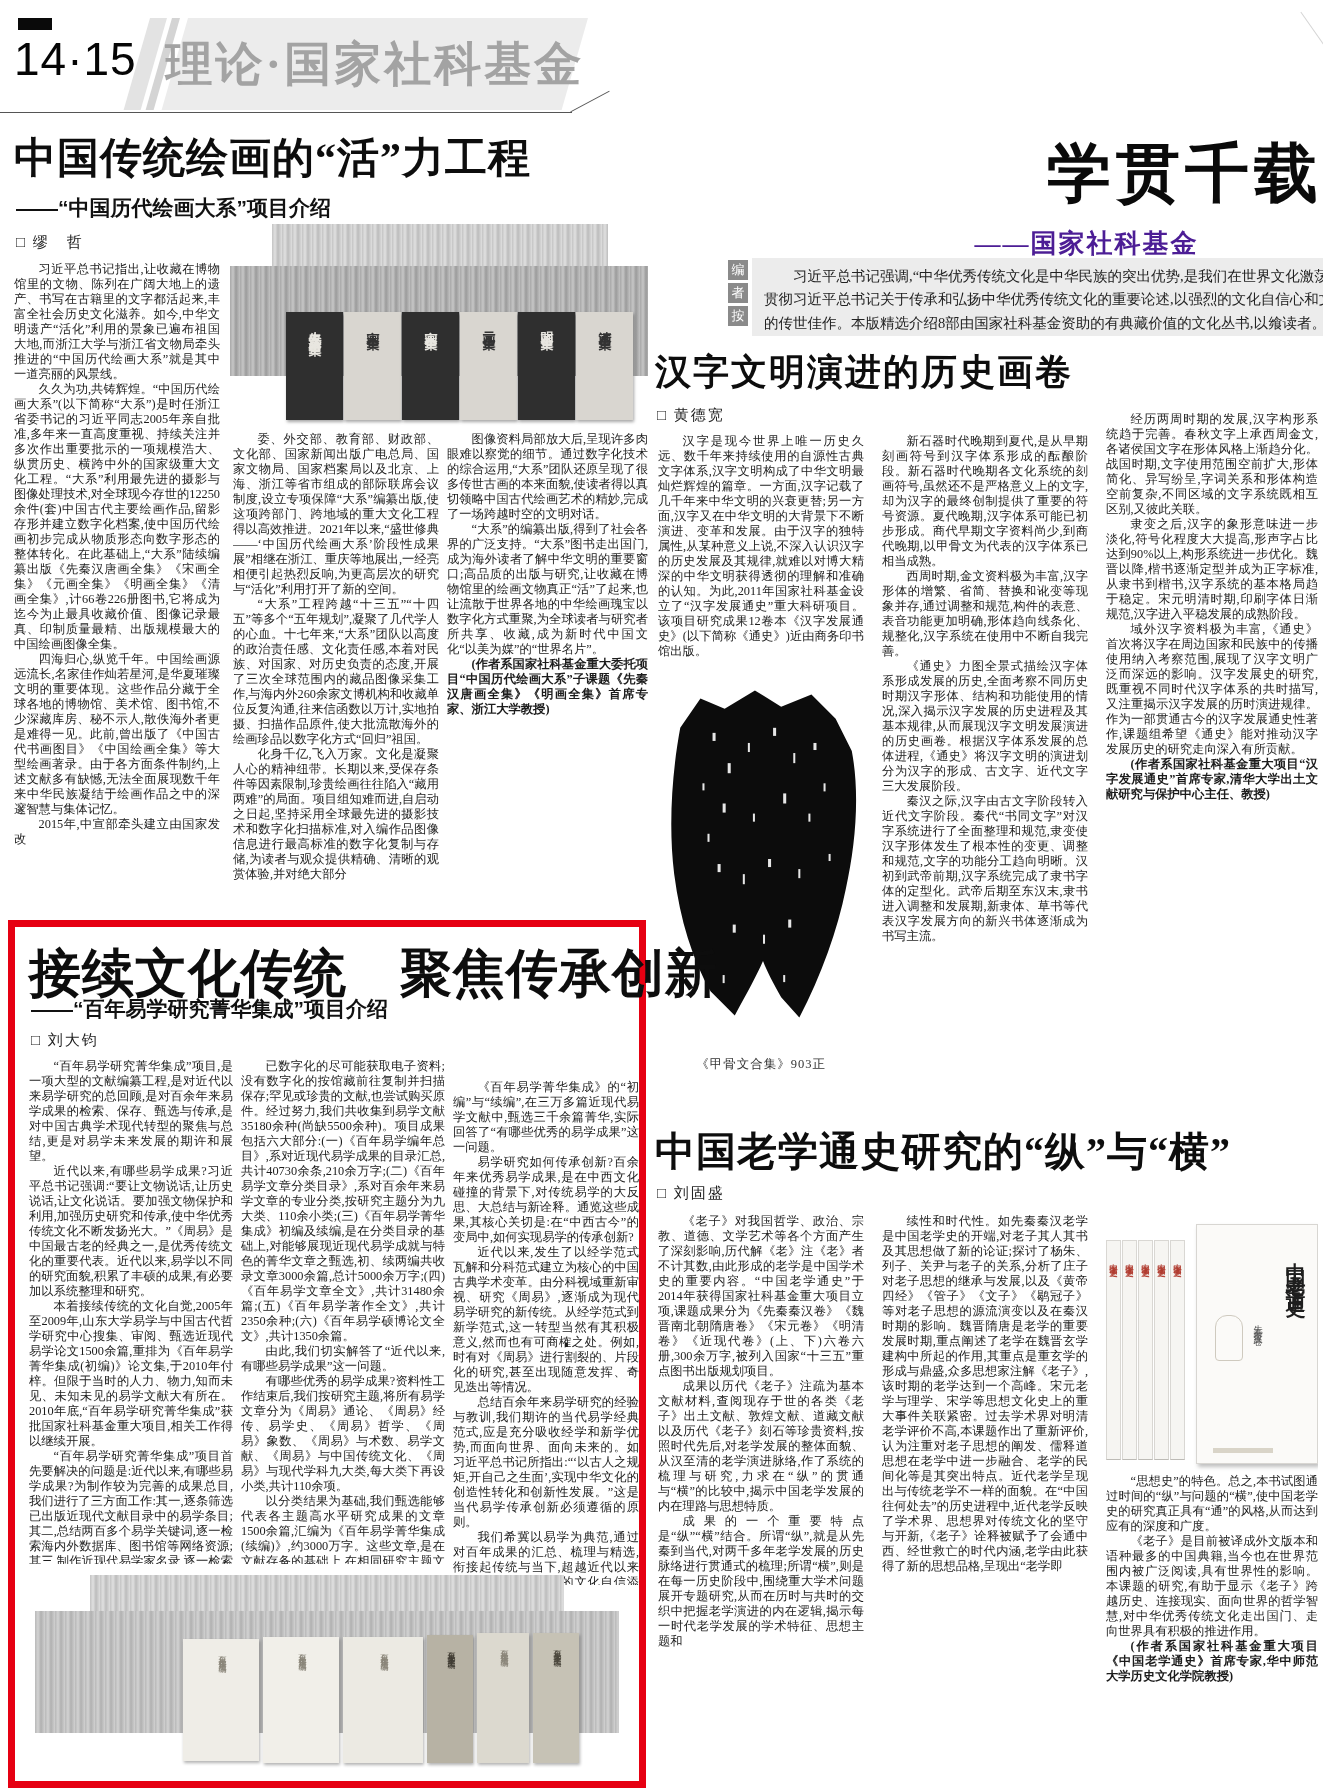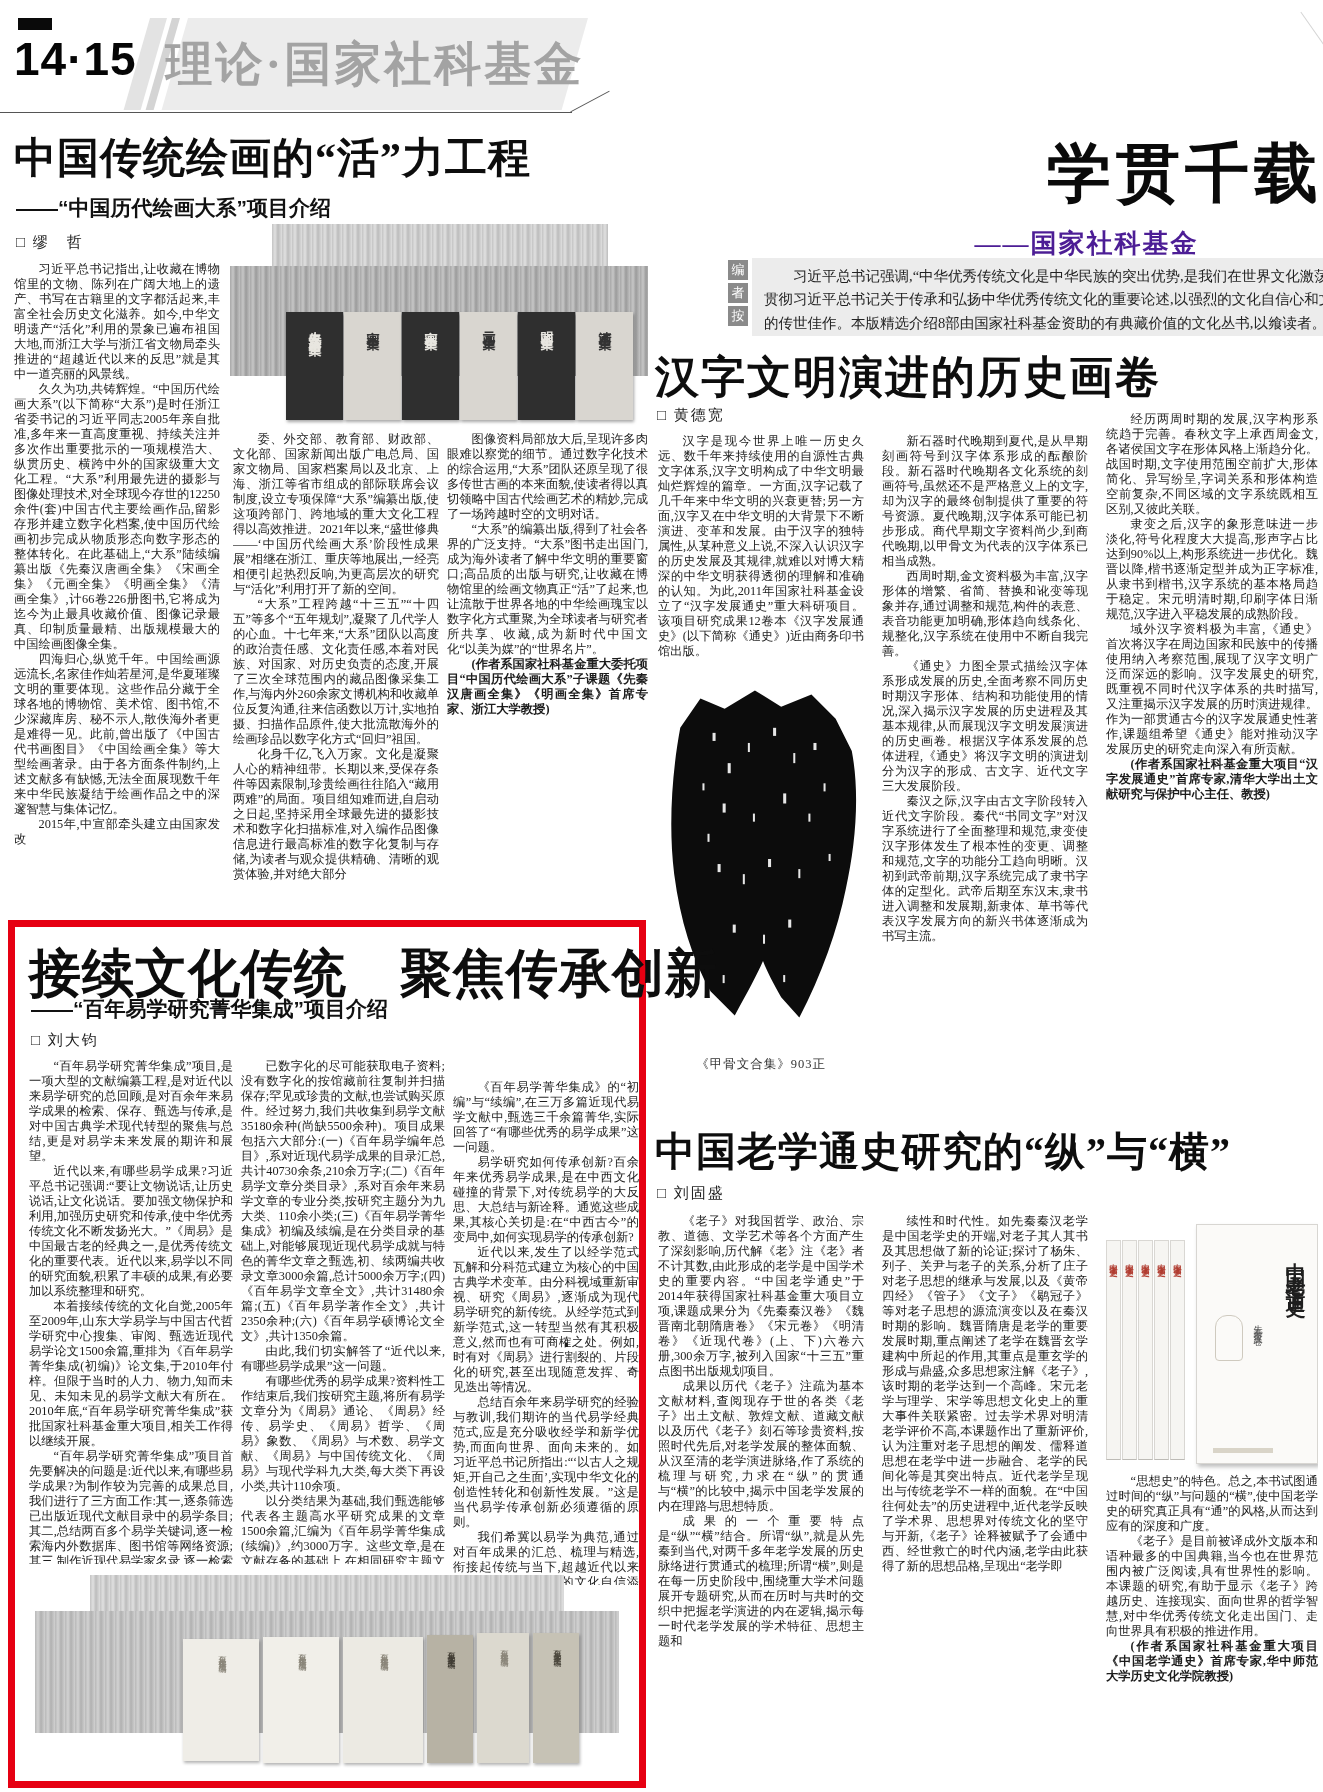--- a/index.html
+++ b/index.html
@@ -1,20 +1,20 @@
 <!DOCTYPE html>
 <html><head>
 <meta charset="utf-8">
 <style>
   html,body{margin:0;padding:0;background:#ffffff;}
   #page{position:relative;width:1323px;height:1792px;background:#fff;overflow:hidden;
         font-family:"Liberation Serif","DejaVu Serif",serif;color:#1a1a1a;}
   .abs{position:absolute;}
   
-  .pagenum{font-family:"Liberation Sans","DejaVu Sans",sans-serif;font-weight:bold;
+  .pagenum{font-family:"Liberation Sans","DejaVu Sans",sans-serif;font-weight:normal;
            font-size:46px;letter-spacing:1px;color:#050505;}
   .banner{background:#ececec;transform:skewX(-16deg);transform-origin:top left;}
   .banner-stripe{transform:skewX(-16deg);transform-origin:top left;}
   .banner-text{width:100%;height:100%;display:flex;align-items:center;justify-content:center;
                transform:skewX(16deg);font-weight:bold;font-size:47px;color:#a3a3a3;
                letter-spacing:3px;white-space:nowrap;}
   .hairline{background:#555;height:1px;}
   
   .headline{font-weight:bold;color:#0d0d0d;letter-spacing:1px;white-space:nowrap;}
   .subhead{font-family:"Liberation Sans","DejaVu Sans",sans-serif;font-weight:bold;
@@ -84,21 +84,21 @@
       </div>
     <div class="pcover cov-dark" style="left:288px;top:90px;">
         <span>明画全集</span>
       </div>
     <div class="pcover cov-light" style="left:346px;top:90px;">
         <span>清画全集</span>
       </div>
   </div>
 
   <div class="abs col" style="left:14px;top:262px;width:206px;height:650px;">
-    <p>习近平总书记指出,让收藏在博物馆里的文物、陈列在广阔大地上的遗产、书写在古籍里的文字都活起来,丰富全社会历史文化滋养。如今,中华文明遗产“活化”利用的景象已遍布祖国大地,而浙江大学与浙江省文物局牵头推进的“超越近代以来的反思”就是其中一道亮丽的风景线。</p>
+    <p>习近平总书记指出,让收藏在博物馆里的文物、陈列在广阔大地上的遗产、书写在古籍里的文字都活起来,丰富全社会历史文化滋养。如今,中华文明遗产“活化”利用的景象已遍布祖国大地,而浙江大学与浙江省文物局牵头推进的“中国历代绘画大系”就是其中一道亮丽的风景线。</p>
     <p>久久为功,共铸辉煌。“中国历代绘画大系”(以下简称“大系”)是时任浙江省委书记的习近平同志2005年亲自批准,多年来一直高度重视、持续关注并多次作出重要批示的一项规模浩大、纵贯历史、横跨中外的国家级重大文化工程。“大系”利用最先进的摄影与图像处理技术,对全球现今存世的12250余件(套)中国古代主要绘画作品,留影存形并建立数字化档案,使中国历代绘画初步完成从物质形态向数字形态的整体转化。在此基础上,“大系”陆续编纂出版《先秦汉唐画全集》《宋画全集》《元画全集》《明画全集》《清画全集》,计66卷226册图书,它将成为迄今为止最具收藏价值、图像记录最真、印制质量最精、出版规模最大的中国绘画图像全集。</p>
     <p>四海归心,纵览千年。中国绘画源远流长,名家佳作灿若星河,是华夏璀璨文明的重要体现。这些作品分藏于全球各地的博物馆、美术馆、图书馆,不少深藏库房、秘不示人,散佚海外者更是难得一见。此前,曾出版了《中国古代书画图目》《中国绘画全集》等大型绘画著录。由于各方面条件制约,上述文献多有缺憾,无法全面展现数千年来中华民族凝结于绘画作品之中的深邃智慧与集体记忆。</p>
     <p>2015年,中宣部牵头建立由国家发改</p>
   </div>
   <div class="abs col" style="left:233px;top:432px;width:206px;height:480px;">
     <p>委、外交部、教育部、财政部、文化部、国家新闻出版广电总局、国家文物局、国家档案局以及北京、上海、浙江等省市组成的部际联席会议制度,设立专项保障“大系”编纂出版,使这项跨部门、跨地域的重大文化工程得以高效推进。2021年以来,“盛世修典——‘中国历代绘画大系’阶段性成果展”相继在浙江、重庆等地展出,一经亮相便引起热烈反响,为更高层次的研究与“活化”利用打开了新的空间。</p>
     <p>“大系”工程跨越“十三五”“十四五”等多个“五年规划”,凝聚了几代学人的心血。十七年来,“大系”团队以高度的政治责任感、文化责任感,本着对民族、对国家、对历史负责的态度,开展了三次全球范围内的藏品图像采集工作,与海内外260余家文博机构和收藏单位反复沟通,往来信函数以万计,实地拍摄、扫描作品原件,使大批流散海外的绘画珍品以数字化方式“回归”祖国。</p>
     <p>化身千亿,飞入万家。文化是凝聚人心的精神纽带。长期以来,受保存条件等因素限制,珍贵绘画往往陷入“藏用两难”的局面。项目组知难而进,自启动之日起,坚持采用全球最先进的摄影技术和数字化扫描标准,对入编作品图像信息进行最高标准的数字化复制与存储,为读者与观众提供精确、清晰的观赏体验,并对绝大部分</p>
   </div>
   <div class="abs col" style="left:447px;top:432px;width:201px;height:480px;">
@@ -114,21 +114,21 @@
     <div class="ed-sq">编</div>
     <div class="ed-sq">者</div>
     <div class="ed-sq">按</div>
   </div>
   <div class="abs ed-box" style="left:752px;top:258px;width:571px;height:78px;padding:7px 0 0 12px;box-sizing:border-box;">
     <div class="ed-line" style="text-indent:2em;">习近平总书记强调,“中华优秀传统文化是中华民族的突出优势,是我们在世界文化激荡中</div>
     <div class="ed-line">贯彻习近平总书记关于传承和弘扬中华优秀传统文化的重要论述,以强烈的文化自信心和文化</div>
     <div class="ed-line">的传世佳作。本版精选介绍8部由国家社科基金资助的有典藏价值的文化丛书,以飨读者。</div>
   </div>
 
-  <div class="abs headline" style="left:655px;top:348px;font-size:44px;letter-spacing:2px;">汉字文明演进的历史画卷</div>
+  <div class="abs headline" style="left:655px;top:348px;font-size:36px;letter-spacing:2px;">汉字文明演进的历史画卷</div>
   <div class="abs byline" style="left:657px;top:406px;">□ 黄德宽</div>
 
   <div class="abs col" style="left:658px;top:434px;width:206px;height:678px;">
     <p>汉字是现今世界上唯一历史久远、数千年来持续使用的自源性古典文字体系,汉字文明构成了中华文明最灿烂辉煌的篇章。一方面,汉字记载了几千年来中华文明的兴衰更替;另一方面,汉字又在中华文明的大背景下不断演进、变革和发展。由于汉字的独特属性,从某种意义上说,不深入认识汉字的历史发展及其规律,就难以对博大精深的中华文明获得透彻的理解和准确的认知。为此,2011年国家社科基金设立了“汉字发展通史”重大科研项目。该项目研究成果12卷本《汉字发展通史》(以下简称《通史》)近由商务印书馆出版。</p>
     <div style="margin:10px 0 4px -6px;">
       <svg width="222" height="380" viewBox="0 0 220 370" xmlns="http://www.w3.org/2000/svg">
         <path fill="#0c0c0c" d="M28,55 L48,26 L72,36 L102,18 L128,34 L158,22 L182,46 L198,78
           C206,120 202,170 192,215 C184,255 168,300 146,342 L128,322 C120,308 114,296 110,286
           C104,300 94,318 82,340 L58,316 C40,284 28,246 22,200 C16,152 20,98 28,55 Z"></path>
         <g fill="#ffffff" opacity="0.9">

